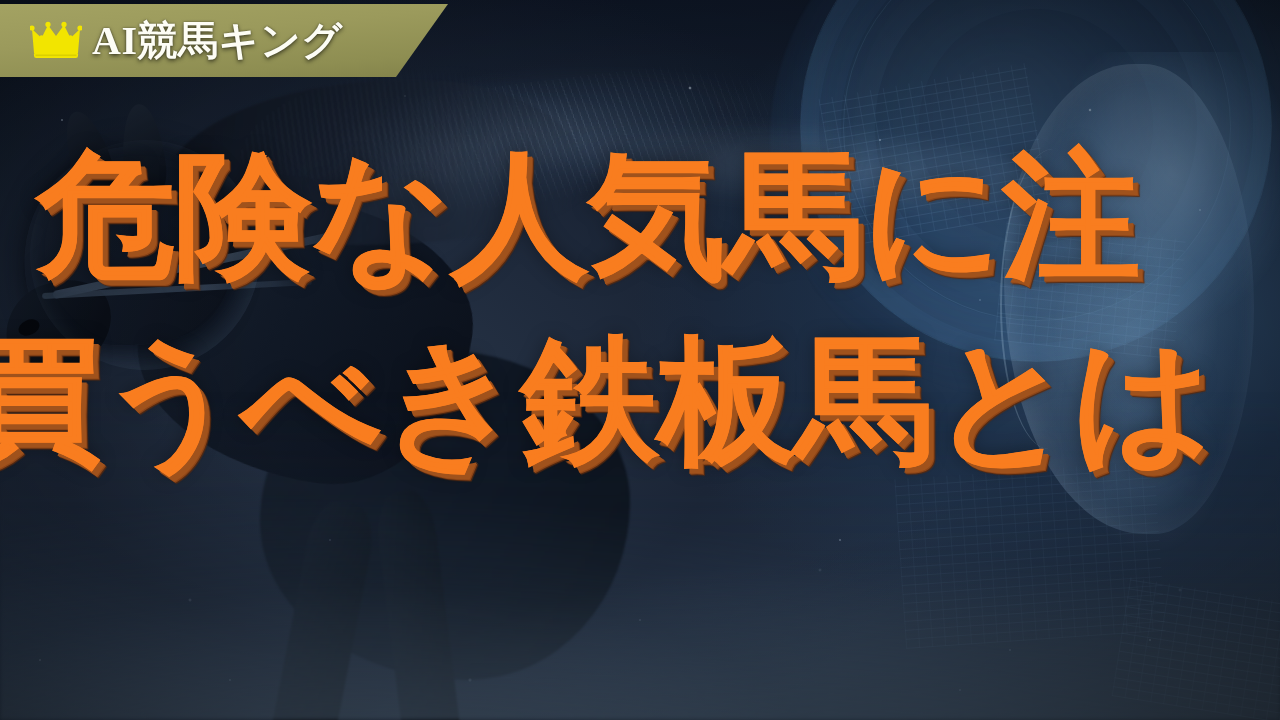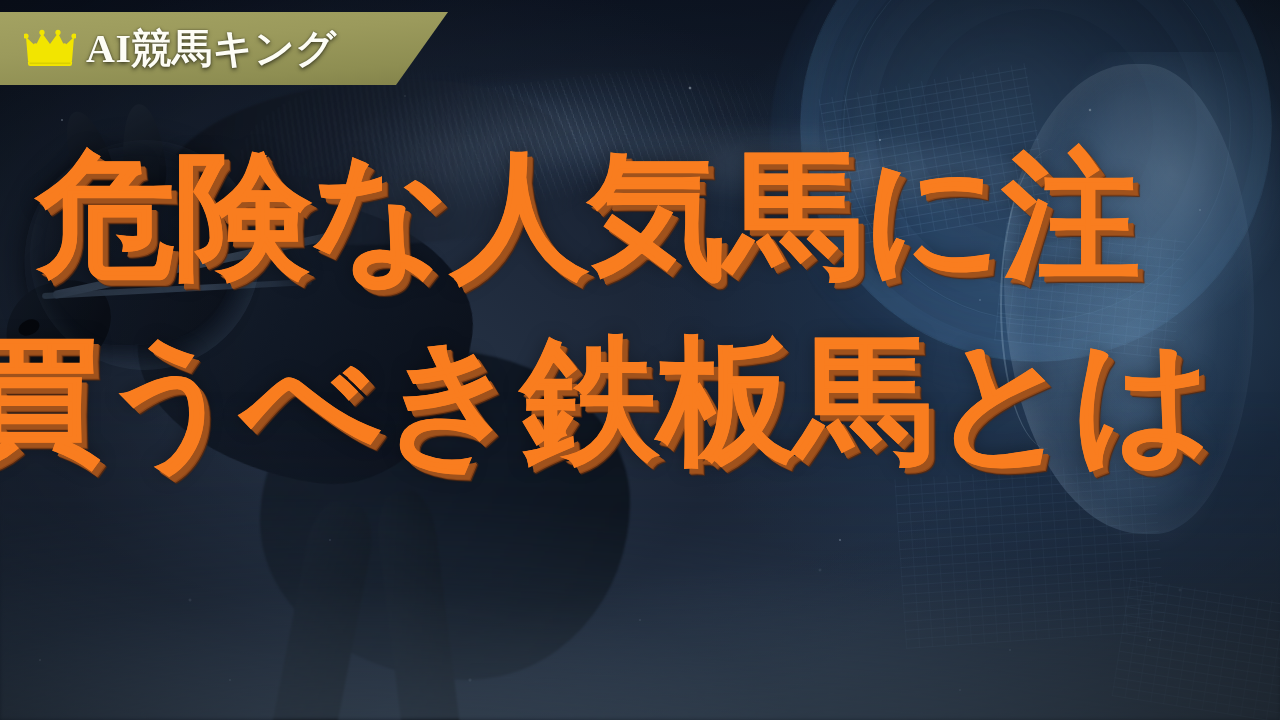--- a/index.html
+++ b/index.html
@@ -218,25 +218,26 @@
   }
   .h-rim{
     left:40px;top:70px;width:230px;height:230px;
     border-radius:50%;
     box-shadow:inset -4px -6px 22px rgba(140,172,205,.12);
     transform:rotate(-16deg);
   }
 
   
   .brand-banner{
-    position:absolute;left:0;top:12px;width:448px;height:73px;
+    position:absolute;left:0;top:4px;width:448px;height:73px;
     clip-path:polygon(0 0, 448px 0, 396px 73px, 0 73px);
     background:linear-gradient(175deg,#a3a262 0%,#9b9a5c 40%,#8e8e52 78%,#82824a 100%);
     display:flex;align-items:center;
     box-shadow:0 2px 10px rgba(0,0,0,.45);
+    padding-left:6px;
   }
   .crown-icon{
     margin-left:24px;width:52px;height:40px;flex:0 0 auto;
     display:flex;align-items:center;justify-content:center;
   }
   .brand-text{
     margin-left:10px;color:#fdfdf5;font-size:40px;line-height:1;
     font-weight:700;letter-spacing:.5px;white-space:nowrap;
     font-family:"Liberation Serif","DejaVu Serif",serif;
     text-shadow:0 2px 4px rgba(0,0,0,.55), 0 0 2px rgba(0,0,0,.4);

